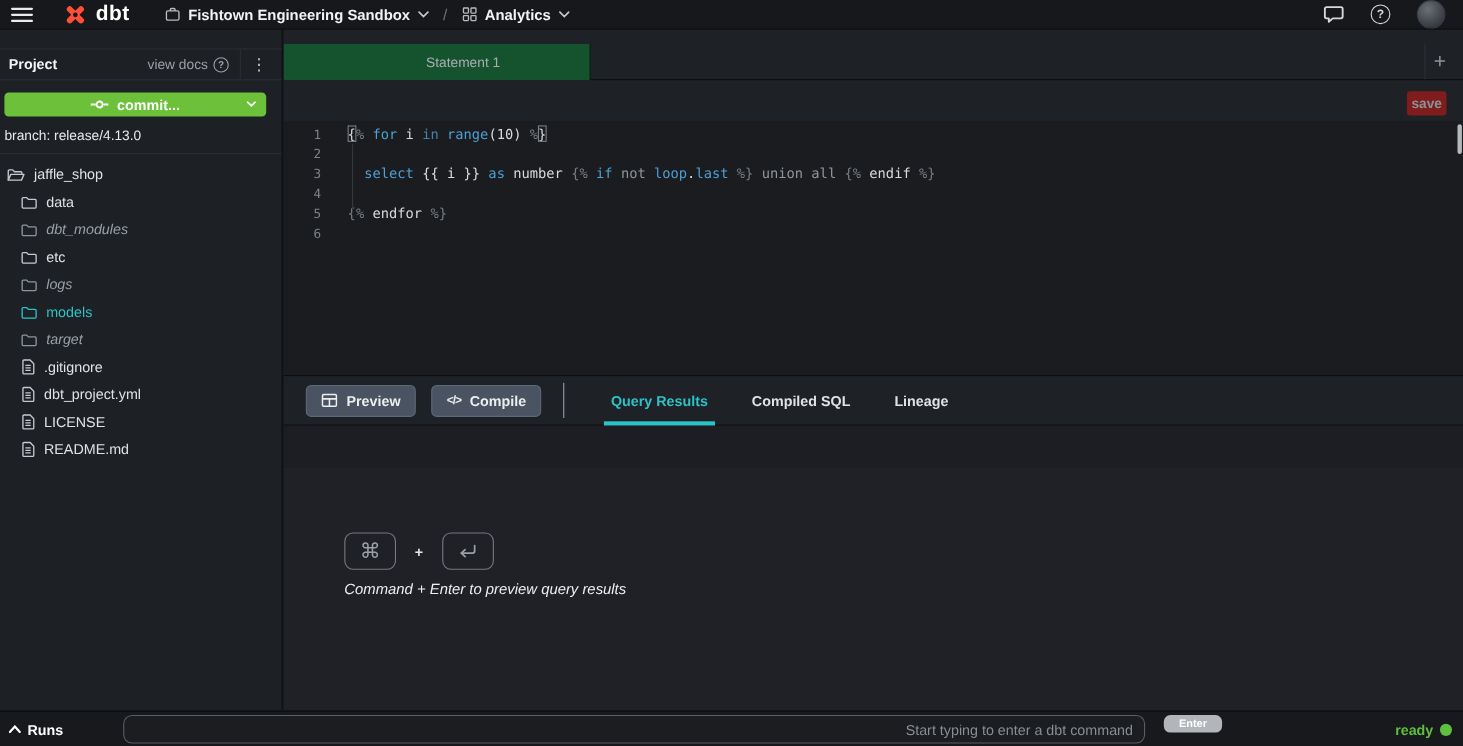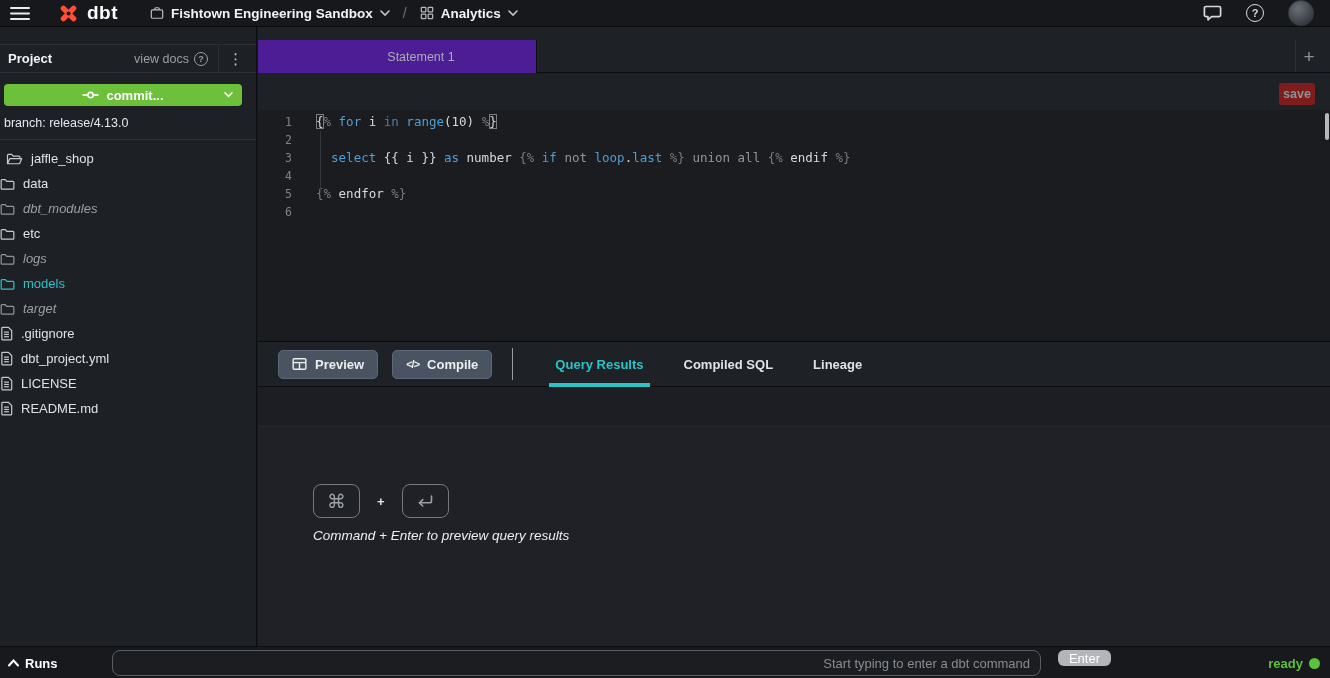--- a/index.html
+++ b/index.html
@@ -38,35 +38,35 @@
     display:flex; align-items:center; justify-content:center; font-size:9px; font-weight:bold; }
   .proj-vdiv { position:absolute; left:218px; top:0; bottom:0; width:1px; background:#2b2e33; }
   .kebab { position:absolute; right:13px; color:#c3c7cc; font-size:15px; cursor:pointer; }
   .commit-btn { position:relative; margin:11px 14px 0 4px; height:22px; border-radius:4px;
     background:#6cc03a; display:flex; align-items:center; justify-content:center; gap:7px;
     color:#fff; font-size:13px; font-weight:bold; cursor:pointer; }
   .commit-btn .chev { position:absolute; right:9px; top:8px; }
   .branch-label { margin:10px 0 0 4px; color:#e6e8ea; font-size:12.5px; }
   .sidebar-div { margin-top:9px; border-bottom:1px solid #2b2e33; }
   .file-tree { margin-top:6px; }
-  .tree-row { height:25px; display:flex; align-items:center; gap:8px; padding-left:0;
+  .tree-row { height:25px; display:flex; align-items:center; gap:8px; padding-left:19px;
     font-size:13px; color:#dfe2e5; cursor:pointer; }
   .tree-row .ticon { color:#c6cad0; flex:0 0 auto; }
   .tree-row.root { padding-left:6px; }
   .tree-row.italic { font-style:italic; color:#9aa0a6; }
   .tree-row.italic .ticon { color:#8f959c; }
   .tree-row.active { color:#2cc3c7; }
   .tree-row.active .ticon { color:#2cc3c7; }
 
   
   .main { position:absolute; left:258px; top:27px; width:1072px; height:619px; }
   .tab-strip { position:absolute; left:0; top:0; width:1072px; height:46px;
     background:#1e2126; border-bottom:1px solid #0b0c0e; }
   .editor-tab { position:absolute; left:0; top:13px; width:279px; height:33px;
-    background:#4c1d95; border-right:1px solid #0e0f11; display:flex; align-items:center;
+    background:#14532d; border-right:1px solid #0e0f11; display:flex; align-items:center;
     justify-content:center; color:#a8adb4; font-size:12.5px; cursor:pointer;padding-left:48px; }
   .newtab-div { position:absolute; left:1037px; top:13px; bottom:0; width:1px; background:#2e3136; }
   .newtab-btn { position:absolute; right:6px; top:13px; width:30px; height:33px;
     display:flex; align-items:center; justify-content:center; color:#8d9298;
     font-size:19px; cursor:pointer; }
   .editor-toolbar { position:absolute; left:0; top:46px; width:1072px; height:37px;
     background:#1e2126; }
   .save-btn { position:absolute; right:15px; top:10px; width:36px; height:22px;
     background:#7f1d1d; border-radius:3px; color:#8c9197; font-size:12.5px; font-weight:bold;
     display:flex; align-items:center; justify-content:center; cursor:pointer; }
@@ -117,22 +117,22 @@
   
   .bottom-bar { position:absolute; left:0; top:646px; width:1330px; height:32px;
     background:#17191c; border-top:1px solid #0b0c0e; }
   .runs { position:absolute; left:8px; top:0; height:32px; display:flex; align-items:center;
     gap:6px; color:#fff; font-size:13px; font-weight:bold; cursor:pointer; }
   .cmd-input { position:absolute; left:112px; top:3px; width:929px; height:26px;
     background:#1b1d21; border:1px solid #585e66; border-radius:8px; color:#c7ccd1;
     font-size:13px; padding:0 10px; outline:none; font-family:"Liberation Sans",sans-serif;text-align:right; }
   .cmd-input::placeholder { color:#878d94; }
   .enter-btn { position:absolute; left:1058px; top:3px; width:53px; height:16px;
-    background:#b2b5b9; border:none; border-radius:6px; color:#ffffff; font-size:13px;
-    font-weight:normal; cursor:pointer; font-family:"Liberation Sans",sans-serif; }
+    background:#b2b5b9; border:none; border-radius:6px; color:#ffffff; font-size:10px;
+    font-weight:bold; cursor:pointer; font-family:"Liberation Sans",sans-serif; }
   .status { position:absolute; right:10px; top:0; height:32px; display:flex;
     align-items:center; gap:6px; color:#5fbf3f; font-size:13px; font-weight:bold; }
   .status-dot { width:11px; height:11px; border-radius:50%; background:#5fbf3f; }
 </style>
 </head>
 <body>
 
 <div class="top-header">
   <span class="hamburger">
     <svg width="20" height="15" viewBox="0 0 20 15">

